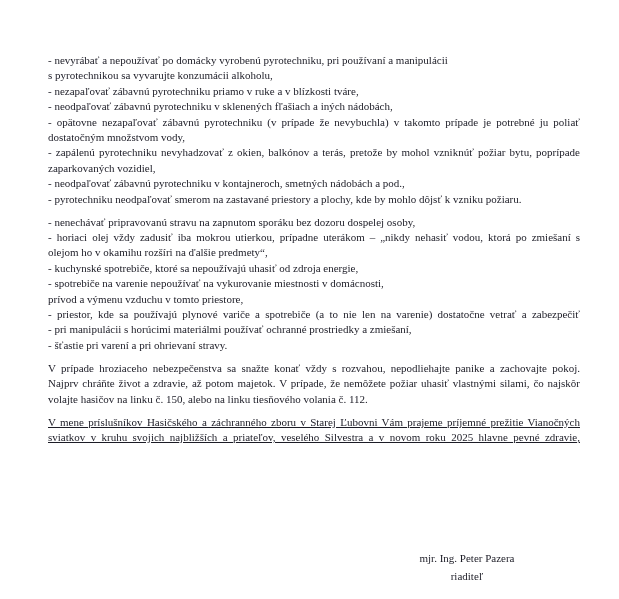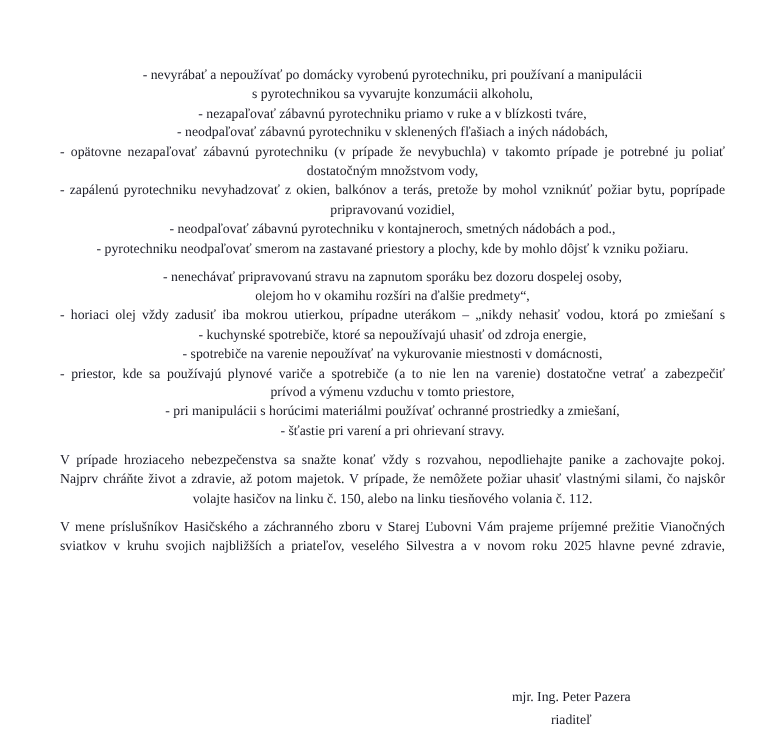--- a/index.html
+++ b/index.html
@@ -21,35 +21,36 @@
     width: 532px;
     font-size: 11px;
     line-height: 15.4px;
     color: #1c1c26;
   }
   .block {
     margin: 0 0 7.7px 0;
   }
   .block:last-child {
     margin-bottom: 0;
+    text-decoration: underline;
   }
   .line {
     height: 15.4px;
     overflow: hidden;
     white-space: nowrap;
-    text-align: center;
+    text-align: left;
   }
   .line.j {
     white-space: normal;
     text-align: justify;
     text-align-last: justify;
   }
   .sig {
     position: absolute;
-    left: 367px;
+    left: 377px;
     top: 549px;
     width: 180px;
     text-align: center;
     font-size: 11px;
     line-height: 18px;
     color: #1c1c26;
   }
   .sig div {
     height: 18px;
     overflow: hidden;
@@ -61,32 +62,32 @@
 <main>
   <section class="doc" id="doc">
       <div class="block">
         <div class="line">- nevyrábať a nepoužívať po domácky vyrobenú pyrotechniku, pri používaní a manipulácii</div>
         <div class="line">s pyrotechnikou sa vyvarujte konzumácii alkoholu,</div>
         <div class="line">- nezapaľovať zábavnú pyrotechniku priamo v ruke a v blízkosti tváre,</div>
         <div class="line">- neodpaľovať zábavnú pyrotechniku v sklenených fľašiach a iných nádobách,</div>
         <div class="line j">- opätovne nezapaľovať zábavnú pyrotechniku (v prípade že nevybuchla) v takomto prípade je potrebné ju poliať</div>
         <div class="line">dostatočným množstvom vody,</div>
         <div class="line j">- zapálenú pyrotechniku nevyhadzovať z okien, balkónov a terás, pretože by mohol vzniknúť požiar bytu, poprípade</div>
-        <div class="line">pripravovanú vozidiel,</div>
+        <div class="line">zaparkovaných vozidiel,</div>
         <div class="line">- neodpaľovať zábavnú pyrotechniku v kontajneroch, smetných nádobách a pod.,</div>
         <div class="line">- pyrotechniku neodpaľovať smerom na zastavané priestory a plochy, kde by mohlo dôjsť k vzniku požiaru.</div>
       </div>
       <div class="block">
         <div class="line">- nenechávať pripravovanú stravu na zapnutom sporáku bez dozoru dospelej osoby,</div>
+        <div class="line j">- horiaci olej vždy zadusiť iba mokrou utierkou, prípadne uterákom – „nikdy nehasiť vodou, ktorá po zmiešaní s</div>
         <div class="line">olejom ho v okamihu rozšíri na ďalšie predmety“,</div>
-        <div class="line j">- horiaci olej vždy zadusiť iba mokrou utierkou, prípadne uterákom – „nikdy nehasiť vodou, ktorá po zmiešaní s</div>
         <div class="line">- kuchynské spotrebiče, ktoré sa nepoužívajú uhasiť od zdroja energie,</div>
         <div class="line">- spotrebiče na varenie nepoužívať na vykurovanie miestnosti v domácnosti,</div>
+        <div class="line">prívod a výmenu vzduchu v tomto priestore,</div>
         <div class="line j">- priestor, kde sa používajú plynové variče a spotrebiče (a to nie len na varenie) dostatočne vetrať a zabezpečiť</div>
-        <div class="line">prívod a výmenu vzduchu v tomto priestore,</div>
         <div class="line">- pri manipulácii s horúcimi materiálmi používať ochranné prostriedky a zmiešaní,</div>
         <div class="line">- šťastie pri varení a pri ohrievaní stravy.</div>
       </div>
       <div class="block">
         <div class="line j">V prípade hroziaceho nebezpečenstva sa snažte konať vždy s rozvahou, nepodliehajte panike a zachovajte pokoj.</div>
         <div class="line j">Najprv chráňte život a zdravie, až potom majetok. V prípade, že nemôžete požiar uhasiť vlastnými silami, čo najskôr</div>
         <div class="line">volajte hasičov na linku č. 150, alebo na linku tiesňového volania č. 112.</div>
       </div>
       <div class="block">
         <div class="line j">V mene príslušníkov Hasičského a záchranného zboru v Starej Ľubovni Vám prajeme príjemné prežitie Vianočných</div>

